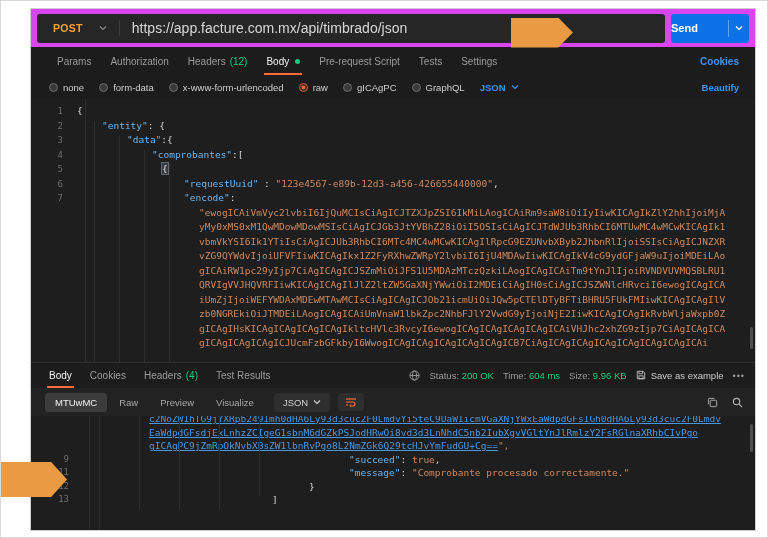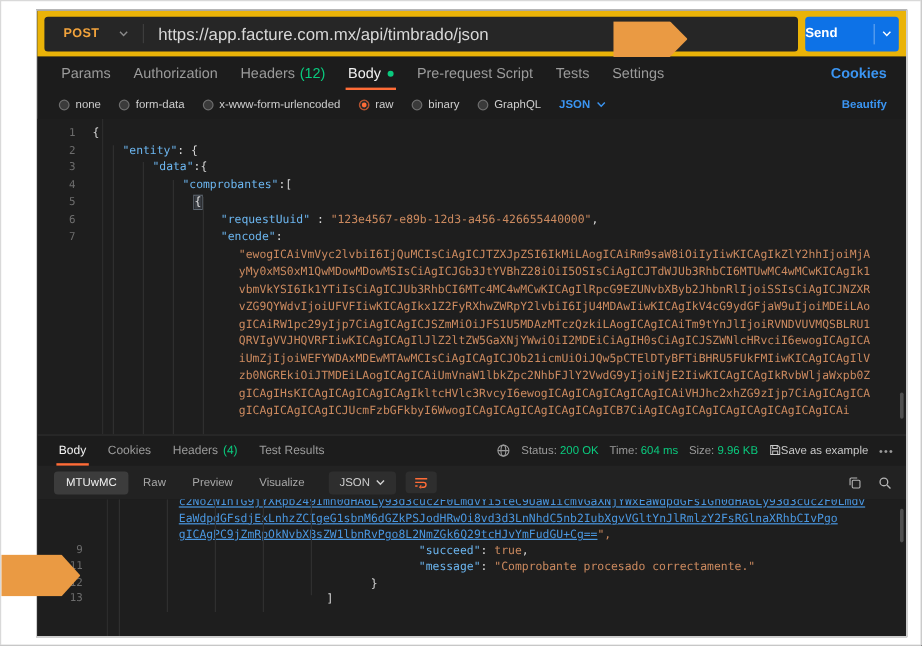--- a/index.html
+++ b/index.html
@@ -4,21 +4,21 @@
 <style>
   * { margin:0; padding:0; box-sizing:border-box; }
   body { background:#fff; }
   .canvas { position:relative; width:768px; height:538px; background:#ffffff;
             font-family:"Liberation Sans", sans-serif; overflow:hidden;
             box-shadow: inset 0 0 0 1px #d9d9d9; }
   .window { position:absolute; left:30px; top:8px; width:726px; height:523px;
             background:#1c1c1c; border:1px solid #cfcfcf; overflow:hidden; }
 
   
-  .topbar { position:absolute; left:0; top:0; right:0; height:38px; background:#eab308;
+  .topbar { position:absolute; left:0; top:0; right:0; height:38px; background:#d946ef;
             display:flex; align-items:center; padding:0 6px; }
   .url-field { flex:1; height:29px; background:#262626; border-radius:3px;
                display:flex; align-items:center; position:relative; min-width:0; }
   .method { color:#f2a33c; font-weight:bold; font-size:10.5px; letter-spacing:.3px;
             display:flex; align-items:center; gap:16px; padding:0 12px 0 16px; cursor:pointer; }
   .method svg { color:#8a8a8a; }
   .vdiv { width:1px; height:16px; background:#3d3d3d; }
   .url-text { color:#d8d8d8; font-size:14px; padding-left:12px; white-space:nowrap;
               overflow:hidden; }
   .send-btn { width:78px; height:29px; margin-left:6px; background:#0d72e7; border-radius:3px;
@@ -27,21 +27,21 @@
   .send-sep { width:1px; height:17px; background:rgba(255,255,255,.35); }
   .send-caret { width:20px; display:flex; justify-content:center; cursor:pointer; }
 
   
   .arrow { background:#ea9a43; clip-path:polygon(0 0, 76% 0, 100% 50%, 76% 100%, 0 100%); }
   .arrow-top { position:absolute; right:92px; top:4px; width:62px; height:30px; }
   .arrow-bottom { position:absolute; left:1px; top:462px; width:66px; height:35px; }
 
   
   .tabsrow { position:absolute; left:0; top:38px; right:0; height:28px; display:flex;
-             align-items:center; gap:19px; padding:0 16px 0 20px; font-size:12px; color:#9b9b9b; }
+             align-items:center; gap:19px; padding:0 16px 0 26px; font-size:10px; color:#9b9b9b; }
   .tab { position:relative; height:28px; display:flex; align-items:center; gap:4px;
          cursor:pointer; white-space:nowrap; }
   .tab.active { color:#f2f2f2; }
   .tab.active::after { content:""; position:absolute; left:-2px; right:-2px; bottom:0;
                        height:2.5px; background:#ff6c37; }
   .cnt { color:#0aca7e; }
   .dot { width:5px; height:5px; border-radius:50%; background:#0aca7e; margin-left:2px; }
   .link-blue { color:#3b95f2; font-weight:bold; cursor:pointer; margin-left:auto; }
 
   
@@ -77,21 +77,21 @@
 
   
   .resphdr { position:absolute; left:0; top:353px; right:0; height:26px; border-top:1px solid #2f2f2f;
              display:flex; align-items:center; gap:18px; padding:0 10px 0 18px; font-size:10px;
              color:#9b9b9b; background:#1c1c1c; }
   .resphdr .tab { height:26px; }
   .statusgrp { margin-left:auto; display:flex; align-items:center; gap:9px; font-size:9.5px;
                white-space:nowrap; }
   .slabel { color:#9b9b9b; }
   .sval { color:#0aca7e; }
-  .saveex { display:flex; align-items:flex-start; color:#c9c9c9; cursor:pointer; }
+  .saveex { display:flex; align-items:flex-start; gap:5px; color:#c9c9c9; cursor:pointer; }
   .more { color:#9b9b9b; letter-spacing:1px; cursor:pointer; font-size:9px; }
 
   
   .resptool { position:absolute; left:0; top:379px; right:0; height:28px; display:flex;
               align-items:center; gap:2px; padding:0 12px 0 14px; background:#222222;
               font-size:9.5px; color:#a8a8a8; }
   .view { padding:4px 10px; border-radius:3px; cursor:pointer; }
   .view.active { background:#3c3c3c; color:#f2f2f2; }
   .pill { display:flex; align-items:center; gap:5px; background:#2e2e2e; border-radius:3px;
           padding:4px 9px; margin-left:8px; color:#d0d0d0; cursor:pointer; }
@@ -167,21 +167,21 @@
         <div class="mode">
           <span class="radio"></span>
           <span>x-www-form-urlencoded</span>
         </div>
         <div class="mode">
           <span class="radio sel"></span>
           <span>raw</span>
         </div>
         <div class="mode">
           <span class="radio"></span>
-          <span>binary</span>
+          <span>gICAgPC</span>
         </div>
         <div class="mode">
           <span class="radio"></span>
           <span>GraphQL</span>
         </div>
         <div class="lang-sel">
           <span>JSON</span>
           <svg width="8" height="6" viewBox="0 0 8 6">
             <path d="M1 1.5 L4 4.5 L7 1.5" fill="none" stroke="currentColor" stroke-width="1.2"></path>
           </svg>

